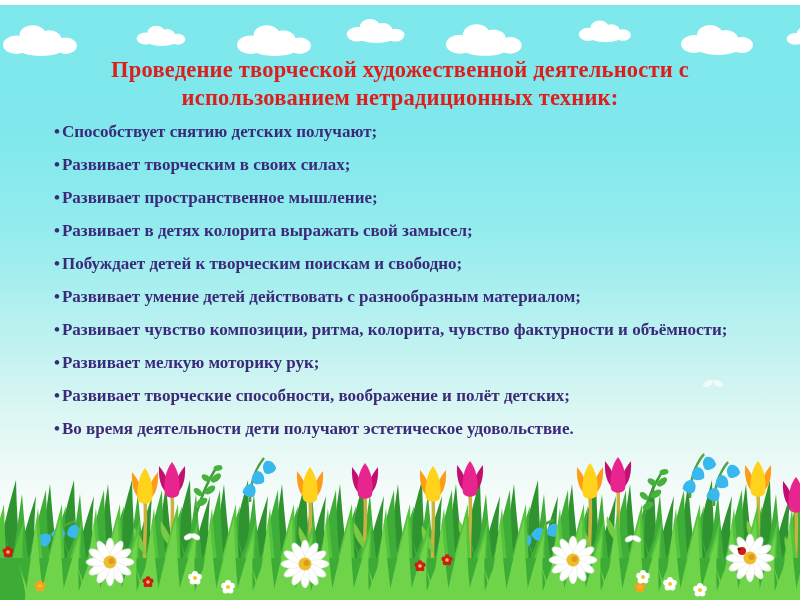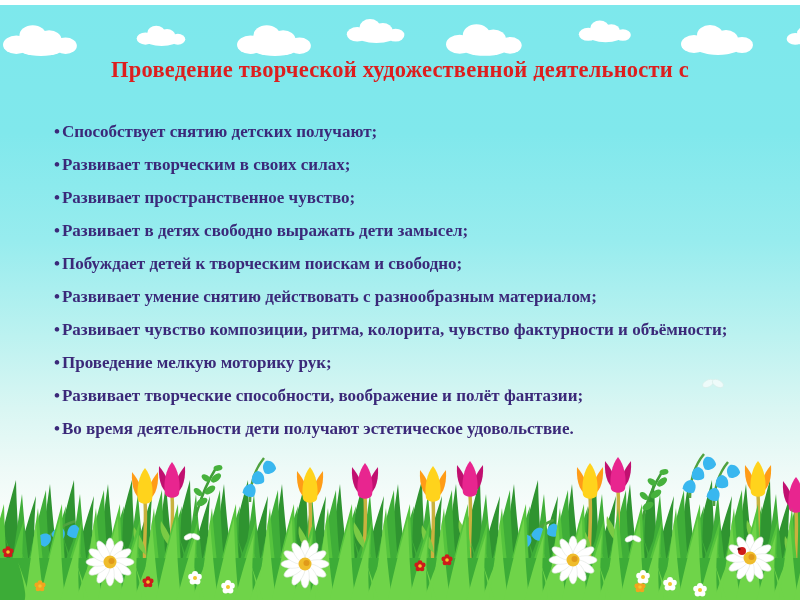--- a/index.html
+++ b/index.html
@@ -102,58 +102,58 @@
         <g fill="#FFFFFF">
           <ellipse cx="14" cy="24" rx="13" ry="9"></ellipse>
           <ellipse cx="30" cy="15" rx="13" ry="10"></ellipse>
           <ellipse cx="46" cy="19" rx="12" ry="9"></ellipse>
           <ellipse cx="62" cy="25" rx="11" ry="8"></ellipse>
           <ellipse cx="38" cy="26" rx="24" ry="9"></ellipse>
         </g>
       </svg>
   </div>
 
-  <h1 class="title"><span>Проведение творческой художественной деятельности с</span><br></h1>
+  <h1 class="title"><span>Проведение творческой художественной деятельности с</span><br><span>использованием нетрадиционных техник:</span></h1>
 
   <ul class="bullets">
     <li>
         <span class="dot">•</span>
         <span class="btxt">Способствует снятию детских получают;</span>
       </li>
     <li>
         <span class="dot">•</span>
         <span class="btxt">Развивает творческим в своих силах;</span>
       </li>
     <li>
         <span class="dot">•</span>
-        <span class="btxt">Развивает пространственное чувство;</span>
-      </li>
-    <li>
-        <span class="dot">•</span>
-        <span class="btxt">Развивает в детях свободно выражать дети замысел;</span>
+        <span class="btxt">Развивает пространственное мышление;</span>
+      </li>
+    <li>
+        <span class="dot">•</span>
+        <span class="btxt">Развивает в детях колорита выражать свой замысел;</span>
       </li>
     <li>
         <span class="dot">•</span>
         <span class="btxt">Побуждает детей к творческим поискам и свободно;</span>
       </li>
     <li>
         <span class="dot">•</span>
-        <span class="btxt">Развивает умение снятию действовать  с разнообразным материалом;</span>
+        <span class="btxt">Развивает умение детей действовать  с разнообразным материалом;</span>
       </li>
     <li>
         <span class="dot">•</span>
         <span class="btxt">Развивает чувство композиции, ритма,  колорита, чувство фактурности и объёмности;</span>
       </li>
     <li>
         <span class="dot">•</span>
-        <span class="btxt">Проведение мелкую моторику рук;</span>
-      </li>
-    <li>
-        <span class="dot">•</span>
-        <span class="btxt">Развивает творческие способности, воображение и  полёт фантазии;</span>
+        <span class="btxt">Развивает мелкую моторику рук;</span>
+      </li>
+    <li>
+        <span class="dot">•</span>
+        <span class="btxt">Развивает творческие способности, воображение и  полёт детских;</span>
       </li>
     <li>
         <span class="dot">•</span>
         <span class="btxt">Во время деятельности дети получают эстетическое удовольствие.</span>
       </li>
   </ul>
 
   <svg class="butterfly-free" width="26" height="20" viewBox="-13 -10 26 20">
     <g fill="#FFFFFF" stroke="#DDE8E2" stroke-width="0.6">
       <ellipse cx="-5" cy="-1" rx="6" ry="3.4" transform="rotate(-28)"></ellipse>

